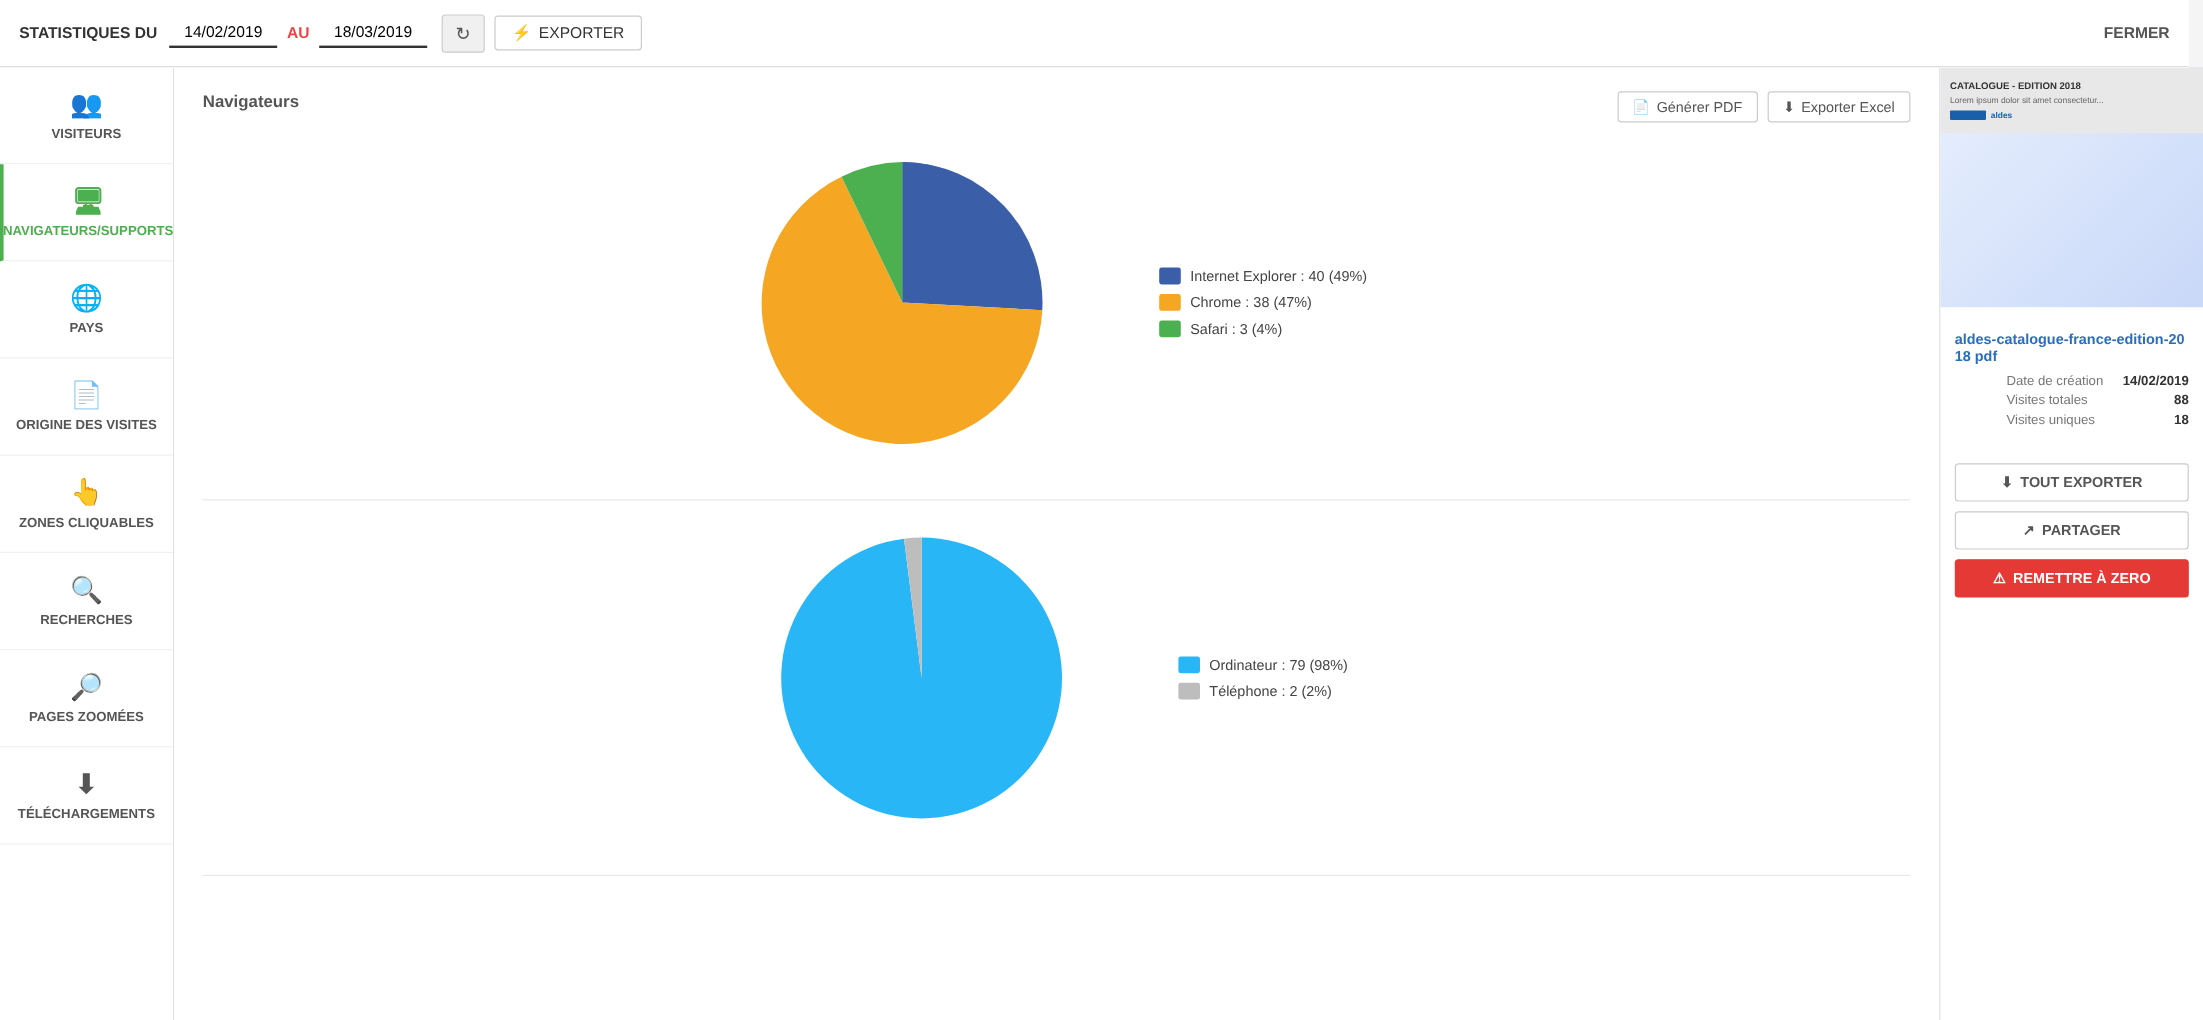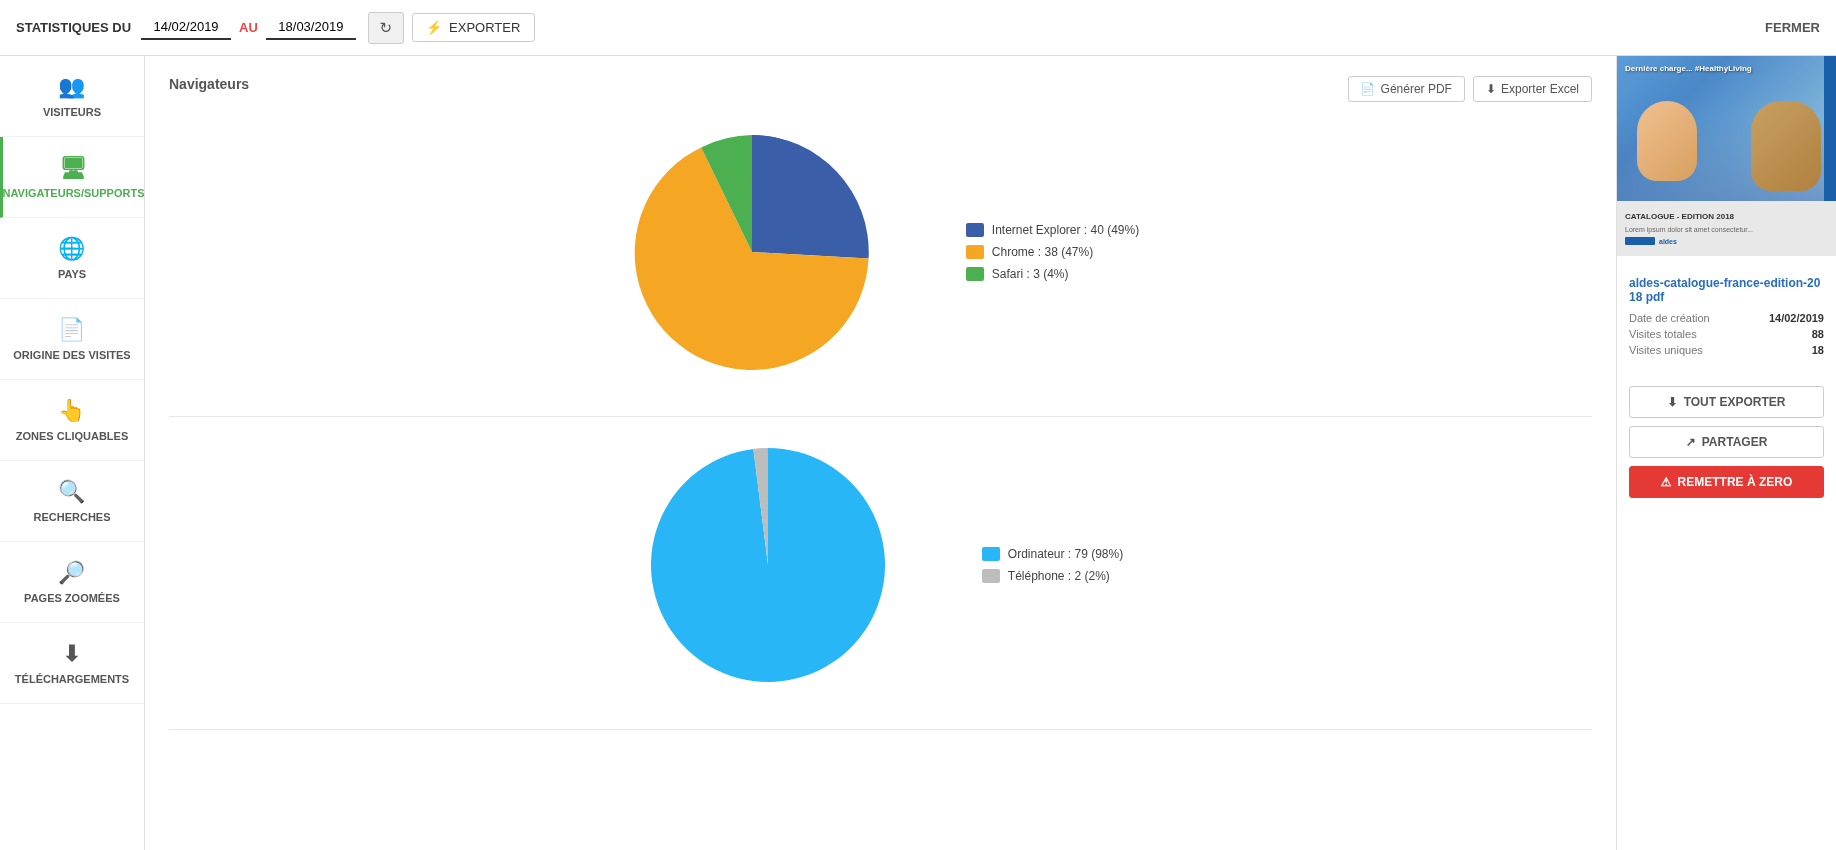--- a/index.html
+++ b/index.html
@@ -7,21 +7,21 @@
 
     
     .top-bar {
       display: flex;
       align-items: center;
       background: #fff;
       border-bottom: 1px solid #ddd;
       padding: 0 16px;
       height: 56px;
       position: fixed;
-      top: 0; left: 0; right: 0;
+      top: 0; left: 0; right: 12px;
       z-index: 100;
     }
     .top-bar-title {
       font-weight: bold;
       font-size: 13px;
       color: #333;
       margin-right: 10px;
     }
     .date-input {
       border: none;
@@ -231,21 +231,21 @@
       display: flex;
       flex-direction: column;
       gap: 4px;
       font-size: 11px;
       color: #555;
     }
     .doc-meta-row {
       display: flex;
       justify-content: space-between;
     }
-    .doc-meta-label { color: #777; }
+    .doc-meta-label { color: #777; margin-left: 43px; }
     .doc-meta-value { font-weight: 600; color: #333; }
 
     .panel-actions {
       padding: 10px 12px;
       display: flex;
       flex-direction: column;
       gap: 8px;
     }
     .panel-btn {
       border: 1px solid #ccc;
@@ -419,31 +419,20 @@
       </div>
     </div>
 
   </div>
 
   <div class="right-panel">
 
     <div class="doc-thumbnail">
       <div style="width:100%;height:100%;display:flex;flex-direction:column;">
 
-        <div style="flex:1;background:linear-gradient(135deg,#5b9dd8 0%,#4a88c8 30%,#7ab0d8 70%,#a0c8e8 100%);position:relative;overflow:hidden;">
-
-          <div style="position:absolute;top:8px;left:8px;color:#fff;font-size:8px;font-weight:bold;text-shadow:1px 1px 2px rgba(0,0,0,0.5);">Dernière charge... #HealthyLiving</div>
-
-          <div style="position:absolute;bottom:0;left:0;right:0;height:60%;background:linear-gradient(180deg,transparent,rgba(80,120,180,0.6));"></div>
-
-          <div style="position:absolute;bottom:20px;left:20px;width:60px;height:80px;background:linear-gradient(135deg,#f0c090,#d8a060);border-radius:30px 30px 20px 20px;"></div>
-          <div style="position:absolute;bottom:10px;right:15px;width:70px;height:90px;background:linear-gradient(135deg,#c8a060,#b08040);border-radius:30px 30px 20px 20px;"></div>
-
-          <div style="position:absolute;top:0;right:0;width:12px;height:100%;background:#1a5faa;"></div>
-        </div>
 
         <div style="height:55px;background:#e8e8e8;padding:4px 8px;display:flex;flex-direction:column;justify-content:center;">
           <div style="font-size:8px;font-weight:bold;color:#333;margin-bottom:4px;">CATALOGUE - EDITION 2018</div>
           <div style="font-size:7px;color:#666;line-height:1.3;">Lorem ipsum dolor sit amet consectetur...</div>
           <div style="display:flex;align-items:center;gap:4px;margin-top:3px;">
             <div style="width:30px;height:8px;background:#1a5faa;border-radius:1px;"></div>
             <span style="font-size:7px;color:#1a5faa;font-weight:bold;">aldes</span>
           </div>
         </div>
       </div>

